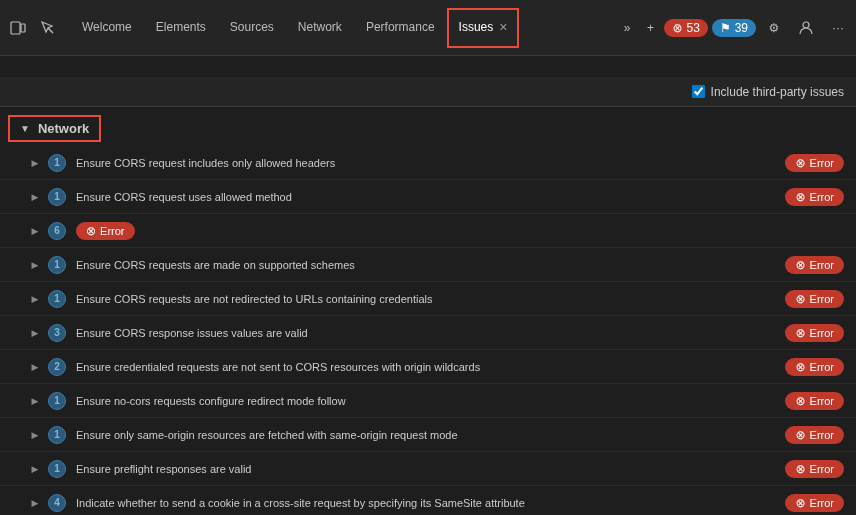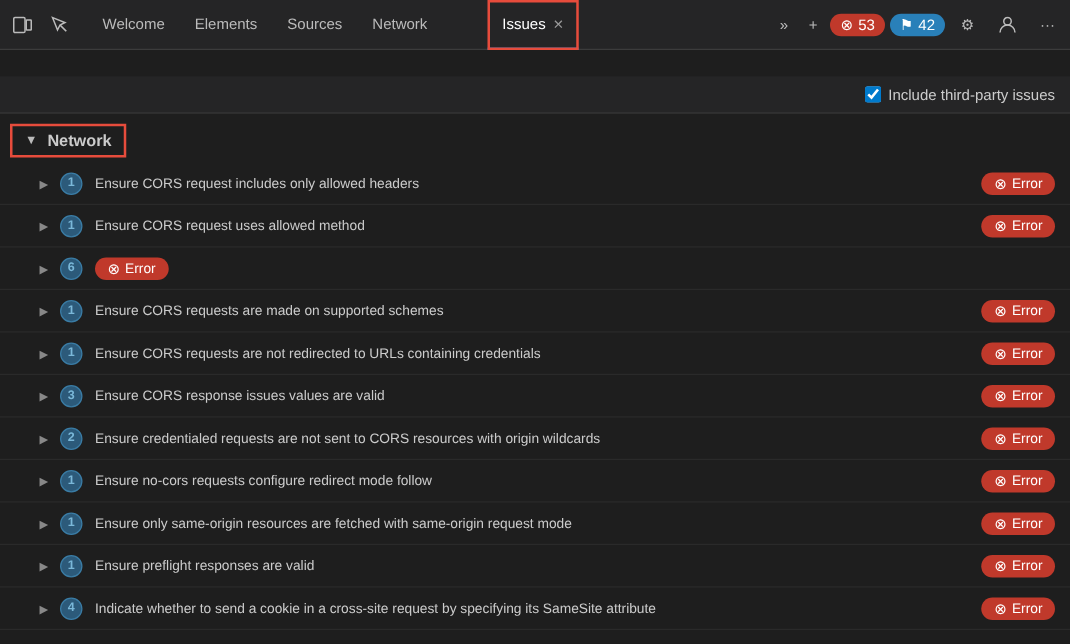--- a/index.html
+++ b/index.html
@@ -11,21 +11,21 @@
       width: 856px;
       height: 515px;
       overflow: hidden;
     }
 
     
     .toolbar {
       display: flex;
       align-items: center;
       background: #252526;
-      height: 40px;
+      height: 56px;
       border-bottom: 1px solid #3c3c3c;
       padding: 0 4px;
     }
 
     .toolbar-icons {
       display: flex;
       align-items: center;
       gap: 2px;
       margin-right: 8px;
     }
@@ -63,21 +63,20 @@
       color: #fff;
       border-bottom: 2px solid #007acc;
     }
     .tab.issues-tab {
       display: flex;
       align-items: center;
       gap: 6px;
       outline: 2px solid #e74c3c;
       outline-offset: -2px;
       color: #fff;
-      margin-left: 36px;
     }
 
     .tab-close {
       font-size: 14px;
       color: #999;
       cursor: pointer;
       line-height: 1;
     }
 
     .toolbar-overflow {
@@ -276,37 +275,40 @@
     </div>
     <div class="tab">
       <span>Elements</span>
     </div>
     <div class="tab">
       <span>Sources</span>
     </div>
     <div class="tab">
       <span>Network</span>
     </div>
+    <div class="tab">
+      <span>Performance</span>
+    </div>
     <div class="tab issues-tab active">
       <span>Issues</span>
       <span class="tab-close">×</span>
     </div>
   </div>
 
   <div class="toolbar-overflow">»</div>
   <div class="toolbar-add">+</div>
 
   <div class="toolbar-right">
     <div class="badge-btn errors">
       <span>⊗</span>
       <span>53</span>
     </div>
     <div class="badge-btn warnings">
       <span>⚑</span>
-      <span>42</span>
+      <span>39</span>
     </div>
     <div class="icon-btn">⚙</div>
     <div class="icon-btn">
       <svg width="14" height="14" viewBox="0 0 14 14" fill="currentColor">
         <circle cx="7" cy="4" r="3" fill="none" stroke="currentColor" stroke-width="1.2"></circle>
         <path d="M1 13c0-3.3 2.7-6 6-6s6 2.7 6 6" fill="none" stroke="currentColor" stroke-width="1.2"></path>
       </svg>
     </div>
     <div class="icon-btn">···</div>
   </div>

